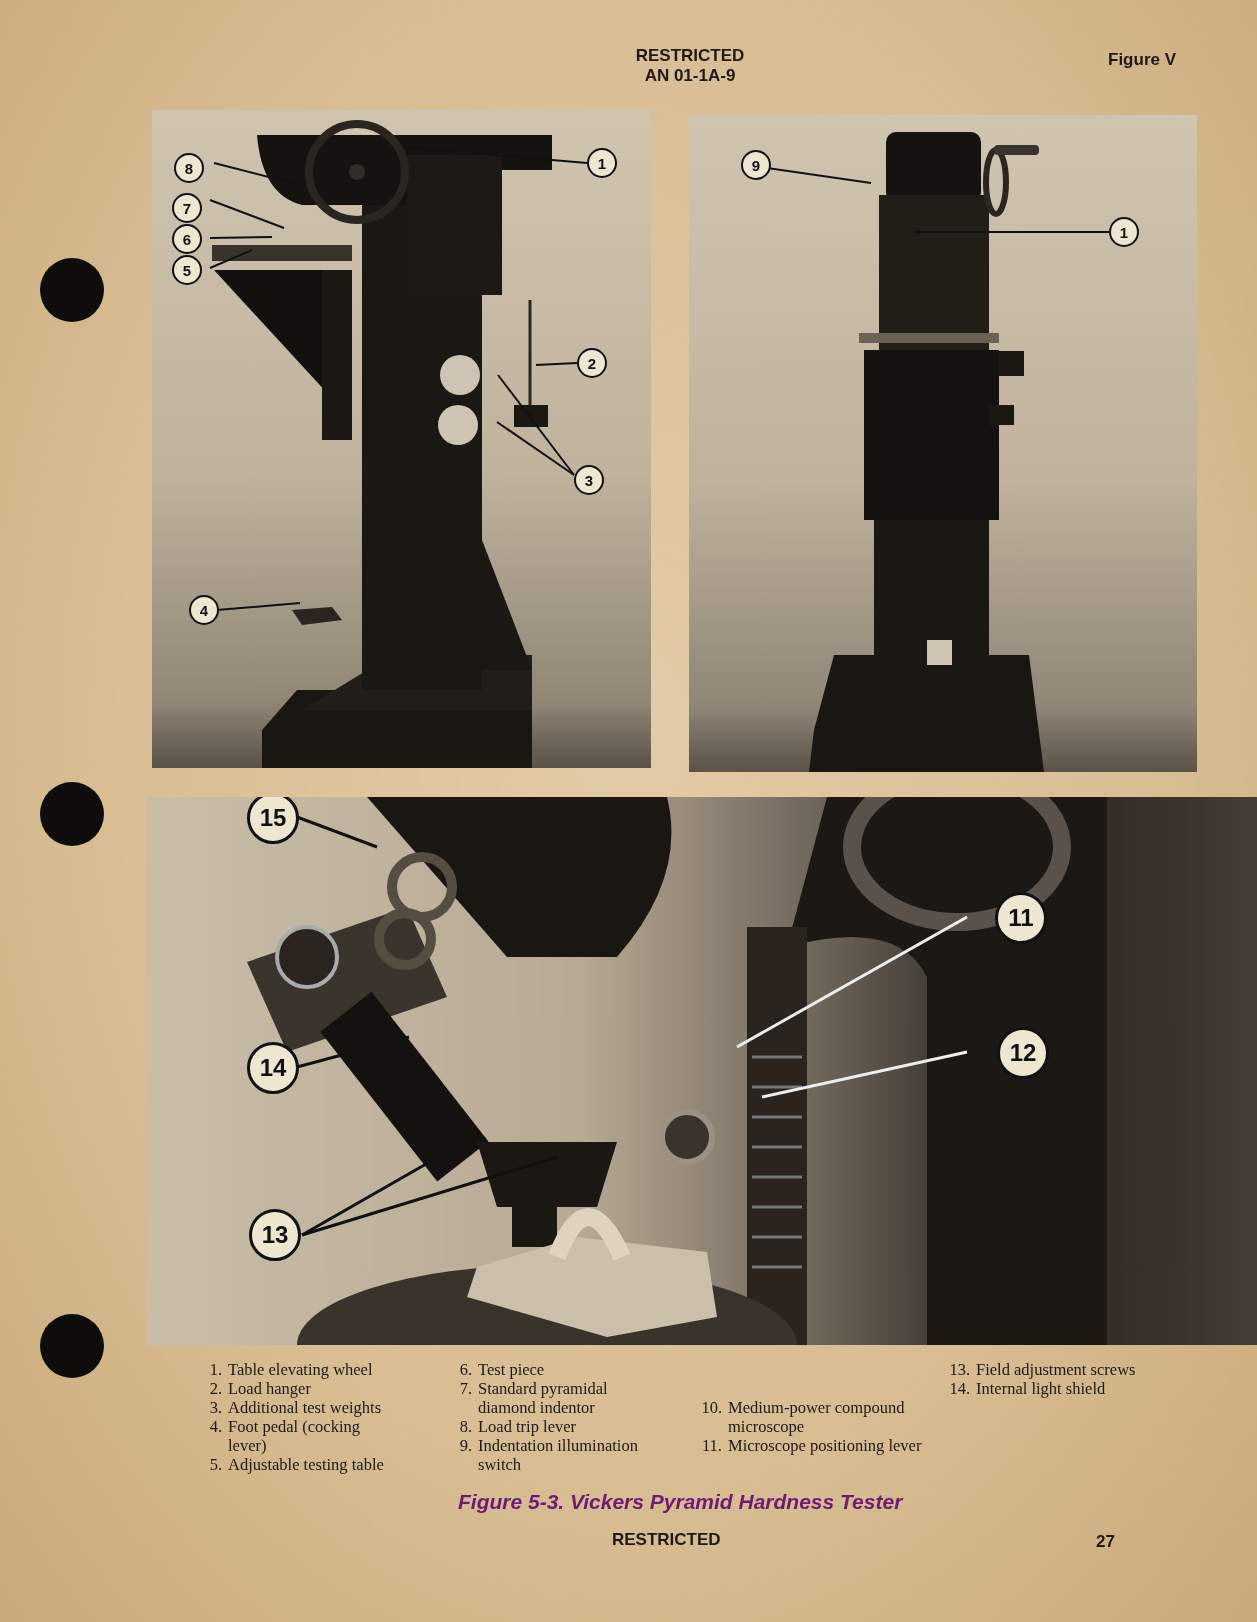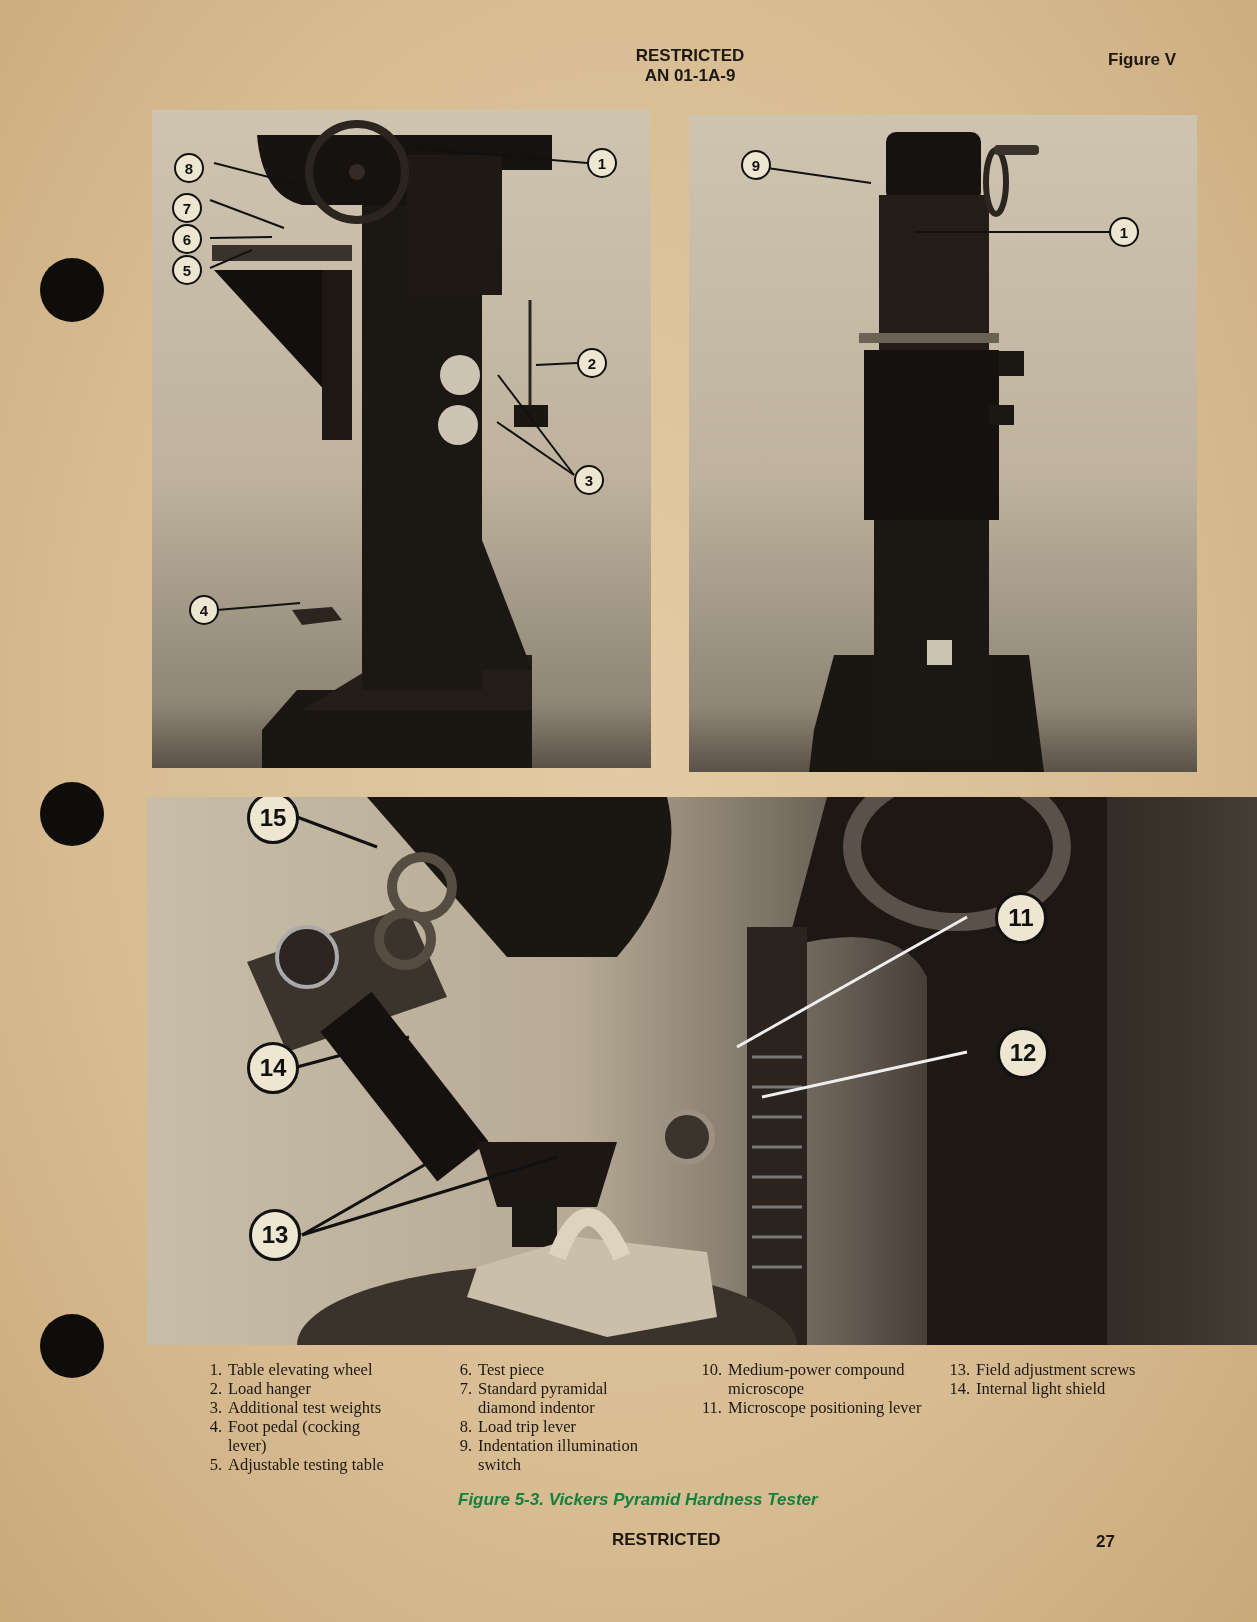--- a/index.html
+++ b/index.html
@@ -16,21 +16,21 @@
   .photo svg { position: absolute; left: 0; top: 0; }
   .callout { position: absolute; border: 2px solid #111; border-radius: 50%; background: #efe6d2; display: flex; align-items: center; justify-content: center;
     font-family: "Liberation Sans", sans-serif; font-weight: bold; color: #111; box-sizing: border-box; }
   .c-sm { width: 30px; height: 30px; font-size: 15px; }
   .c-lg { width: 52px; height: 52px; font-size: 24px; border-width: 3px; }
   .legend { position: absolute; top: 1360px; font-size: 16.5px; line-height: 19px; }
   .legend .item { display: flex; }
   .legend .num { width: 24px; text-align: right; margin-right: 6px; flex-shrink: 0; }
   .legend .num.w2 { width: 30px; }
   .legend .txt { width: 190px; }
-  .caption { position: absolute; left: 458px; top: 1490px; font-family: "Liberation Sans", sans-serif; font-weight: bold; font-style: italic; font-size: 17px; color: #15803d; }
+  .caption { position: absolute; left: 458px; top: 1490px; font-family: "Liberation Sans", sans-serif; font-weight: bold; font-style: italic; font-size: 21px; color: #701a75; }
   .footer { position: absolute; font-family: "Liberation Sans", sans-serif; font-weight: bold; font-size: 17px; color: #1e1812; }
 </style>
 </head>
 <body>
 
 <div class="hdr hdr-center">
   <div>RESTRICTED</div>
   <div>AN 01-1A-9</div>
 </div>
 <div class="hdr hdr-right">Figure V</div>
@@ -187,21 +187,21 @@
     </div>
   <div class="item">
       <span class="num">8.</span>
       <span class="txt">Load trip lever</span>
     </div>
   <div class="item">
       <span class="num">9.</span>
       <span class="txt" style="width:200px">Indentation illumination switch</span>
     </div>
 </div>
-<div class="legend" style="left:692px;">
+<div class="legend" style="left:692px;margin-top:38px;">
   <div class="item">
       <span class="num w2">10.</span>
       <span class="txt" style="width:180px">Medium-power compound microscope</span>
     </div>
   <div class="item">
       <span class="num w2">11.</span>
       <span class="txt" style="width:200px">Microscope positioning lever</span>
     </div>
 </div>
 <div class="legend" style="left:940px;">

